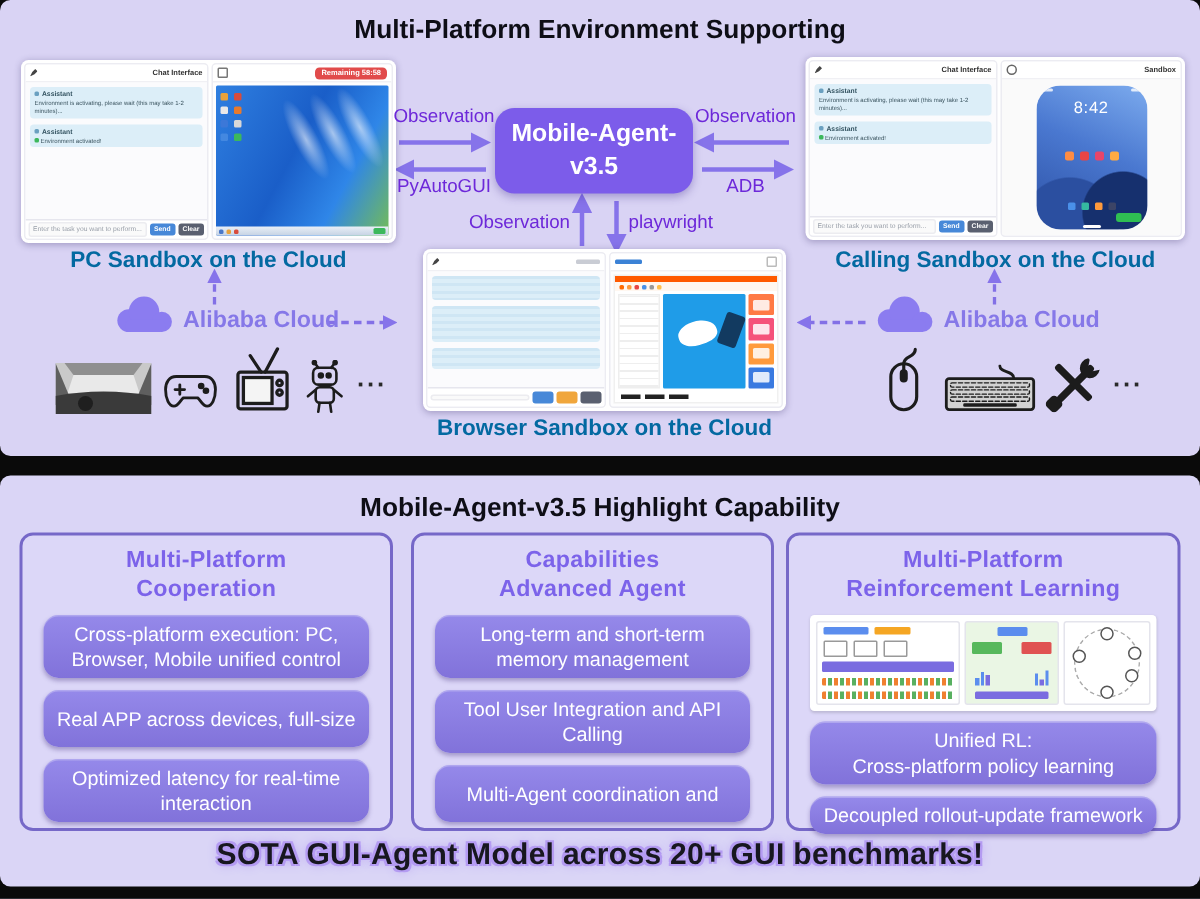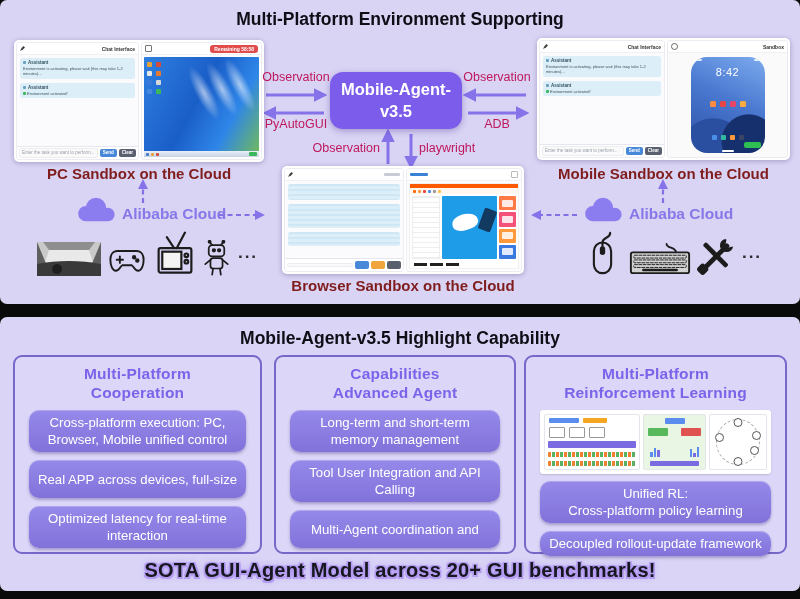--- a/index.html
+++ b/index.html
@@ -12,21 +12,21 @@
   .env-title{position:absolute;top:9px;left:0;width:100%;text-align:center;
              font-size:17.5px;font-weight:700;color:#0e0e16;}
   .env-arrows{position:absolute;left:0;top:0;pointer-events:none;}
 
   
   .shot{position:absolute;background:#fff;border-radius:5px;display:flex;gap:2px;padding:2px;
         box-sizing:border-box;box-shadow:0 1px 5px rgba(40,30,90,.3);}
   .pc-shot{left:14px;top:40px;width:250px;height:122px;}
   .mob-shot{left:537px;top:38px;width:253px;height:122px;}
   .brw-shot{left:282px;top:166px;width:242px;height:108px;}
-  .shot-label{position:absolute;text-align:center;font-size:15px;font-weight:600;color:#7f1d1d;}
+  .shot-label{position:absolute;text-align:center;font-size:15px;font-weight:600;color:#0369a1;}
   .pc-label{left:14px;top:165px;width:250px;}
   .mob-label{left:537px;top:165px;width:253px;}
   .brw-label{left:282px;top:277px;width:242px;}
 
   .pane{display:flex;flex-direction:column;background:#fdfdfe;border:1px solid #ececf2;
         border-radius:3px;overflow:hidden;position:relative;}
   .chat-pane{width:121px;}
   .screen-pane{flex:1;}
   .pane-head{height:11px;display:flex;align-items:center;justify-content:space-between;
              padding:0 3px;background:#fff;border-bottom:1px solid #f0f0f4;flex:0 0 auto;}
@@ -106,21 +106,21 @@
   .web-side i{flex:1;border-radius:1px;display:block;position:relative;}
   .web-side i:before{content:"";position:absolute;inset:25% 15%;background:rgba(255,255,255,.85);border-radius:1px;}
   .web-footer{height:7px;display:flex;align-items:center;gap:3px;padding:0 4px;background:#fff;}
   .web-footer i{width:13px;height:3px;background:#222;display:block;}
 
   
   .agent-box{position:absolute;left:330px;top:72px;width:132px;height:57px;background:#7c5cea;
     border-radius:13px;color:#fff;font-size:16.5px;font-weight:700;display:flex;flex-direction:column;
     align-items:center;justify-content:center;line-height:1.3;box-shadow:0 2px 6px rgba(60,40,140,.35);}
 
-  .lbl{position:absolute;font-size:12.5px;color:#be185d;text-align:center;font-weight:500;}
+  .lbl{position:absolute;font-size:12.5px;color:#6d28d9;text-align:center;font-weight:500;}
   .lbl.right{text-align:right;} .lbl.left{text-align:left;}
 
   .cloud-label{position:absolute;font-size:15.5px;font-weight:700;color:#8678e8;}
   .cloud-icon{position:absolute;}
   .group-label{position:absolute;text-align:center;font-size:14px;font-weight:600;color:#13131c;}
   .dev-icon{position:absolute;}
   .dots{position:absolute;font-size:17px;font-weight:700;color:#2a2a2a;letter-spacing:1px;}
 
   
   .cap-title{position:absolute;top:11px;left:0;width:100%;text-align:center;
@@ -309,21 +309,21 @@
                 <i style="background:#35b8a0"></i>
               <i style="background:#ff9a3c"></i>
                 <i style="background:#3c4466"></i>
             </div>
             <div class="green-pill"></div>
             <div class="home-bar"></div>
           </div>
         </div>
       </div>
     </div>
-    <div class="shot-label mob-label">Mobile Sandbox on the Cloud</div>
+    <div class="shot-label mob-label">Calling Sandbox on the Cloud</div>
 
     <div class="shot brw-shot">
       <div class="pane chat-pane" style="width:118px;">
         <div class="pane-head">
           <span class="pencil-icon"></span>
           <span class="mini-bar" style="width:16px;"></span>
         </div>
         <div class="chat-body">
           <div class="bubble" style="height:12px;background:repeating-linear-gradient(180deg,#cfe6f4 0 2px,#dceef8 2px 5px);"></div>
           <div class="bubble" style="height:20px;background:repeating-linear-gradient(180deg,#cfe6f4 0 2px,#dceef8 2px 5px);"></div>

